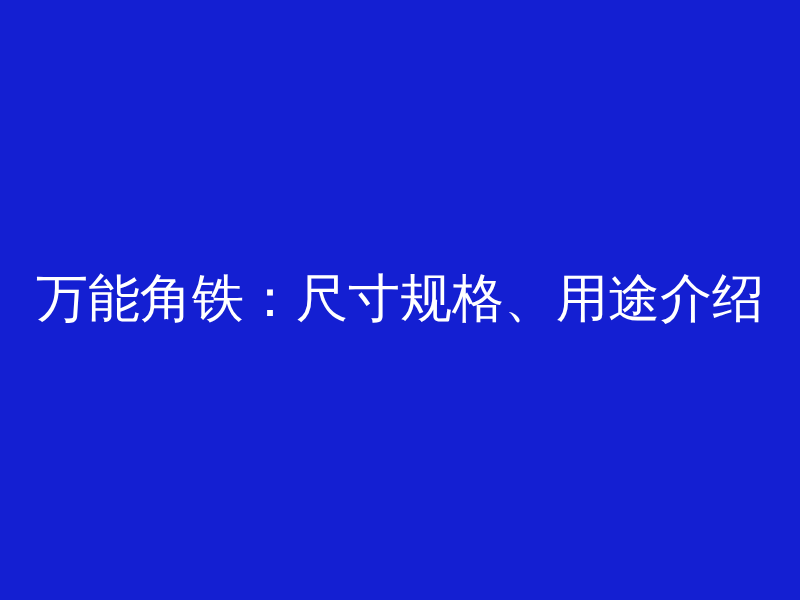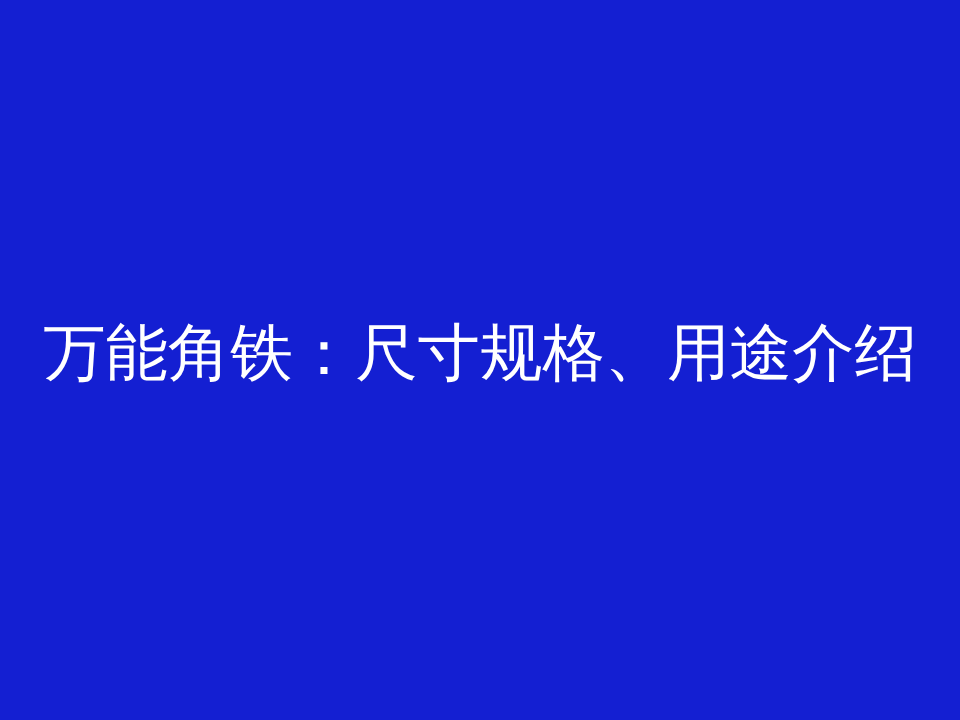--- a/index.html
+++ b/index.html
@@ -34,21 +34,21 @@
     height: 600px;
     display: flex;
     align-items: center;
     justify-content: center;
     padding: 0 30px;
     box-sizing: border-box;
   }
 
   #card-title {
     color: #FFFFFF;
-    font-family: Liberation Mono, monospace;
+    font-family: Liberation Serif, serif;
     font-size: 52px;
     font-weight: 400;
     line-height: 1.15;
     letter-spacing: 0px;
     text-align: right;
     white-space: nowrap;
     margin: 0;
     
     transform: translateY(-1px);
   }

